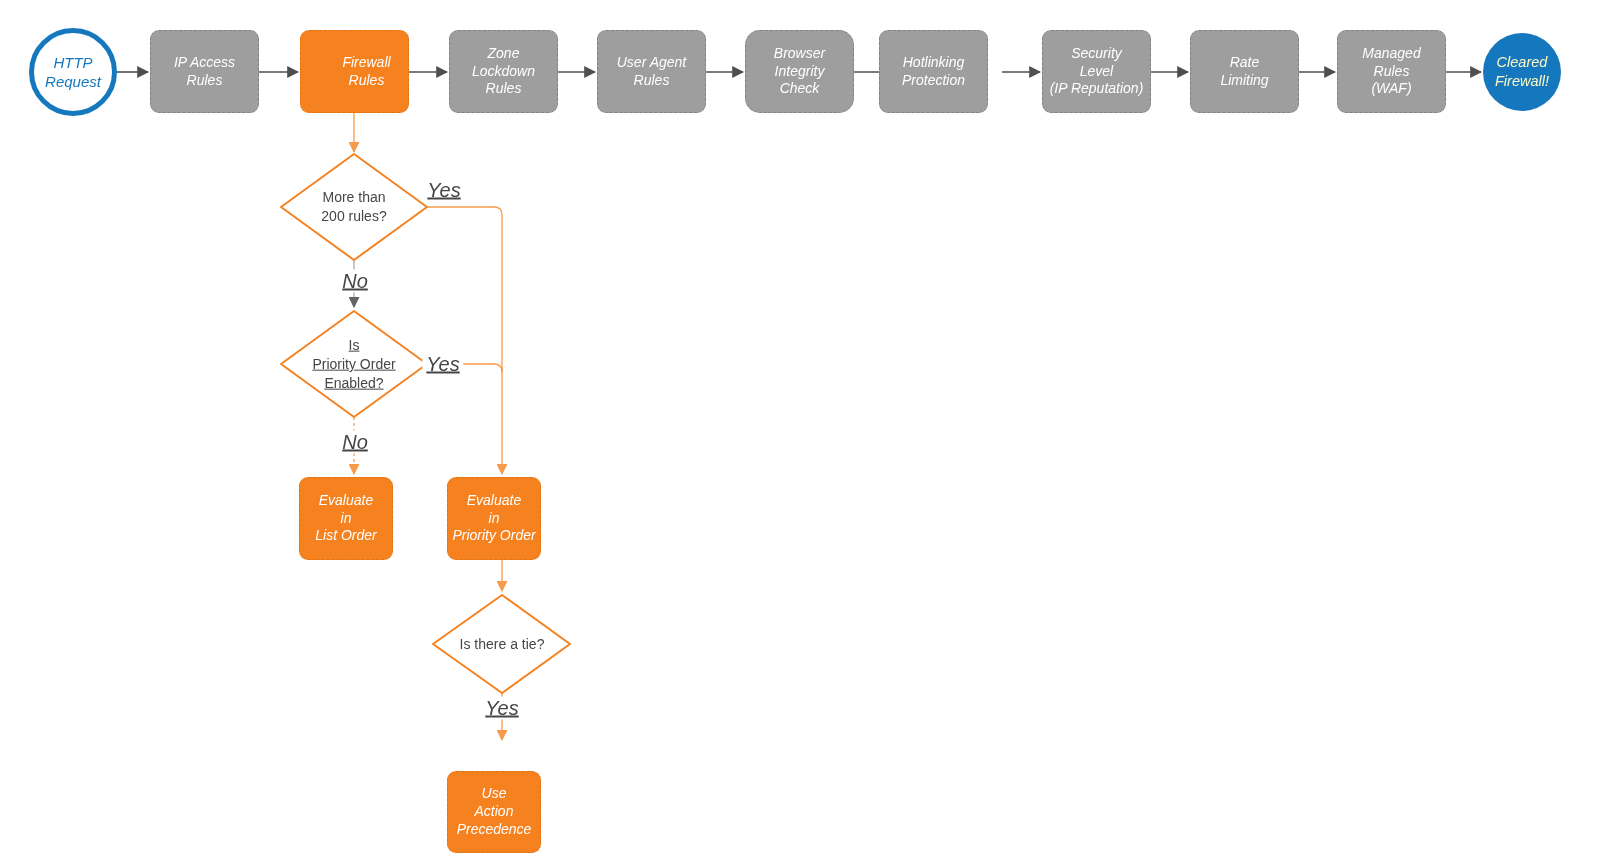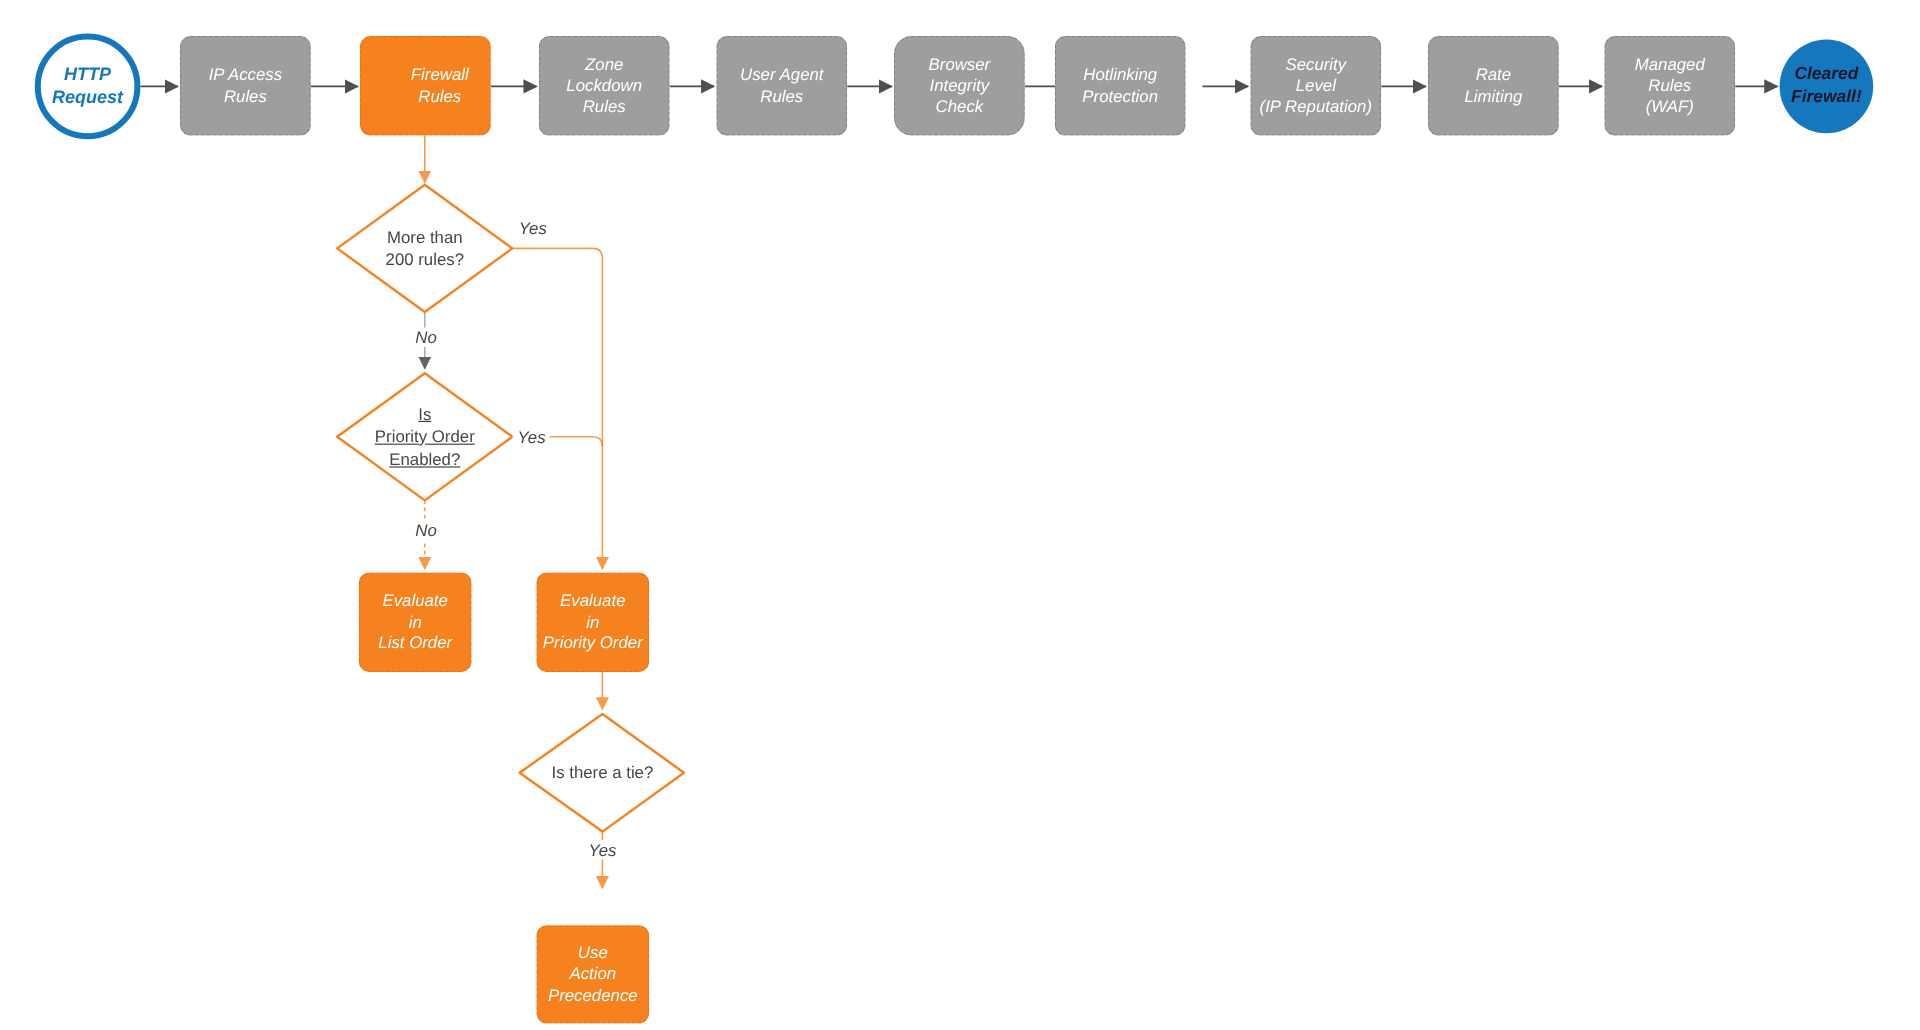--- a/index.html
+++ b/index.html
@@ -22,31 +22,31 @@
   .node{
     position:absolute;display:flex;align-items:center;justify-content:center;
     text-align:center;box-sizing:border-box;
   }
   .node .lbl{white-space:pre-line;}
   .box{width:109px;height:83px;border-radius:9px;color:#fff;font-style:italic;
        font-size:14px;line-height:1.28;}
   .box.gray{background:var(--node-gray,#9e9e9e);border:1px dashed rgba(60,60,60,.28);}
   .box.orange{background:var(--accent-orange,#f6821f);border:1px dashed rgba(180,85,0,.30);}
   .box.wide{width:94px;}
-  .circle{border-radius:50%;font-weight:bold;font-style:italic;font-size:15px;line-height:1.3;}
+  .circle{border-radius:50%;font-weight:normal;font-style:italic;font-size:15px;line-height:1.3;}
   .circle.start{width:88px;height:88px;background:#fff;
        border:5px solid var(--brand-blue,#1578be);color:var(--brand-blue,#1578be);}
-  .circle.end{width:78px;height:78px;background:var(--brand-blue,#1578be);color:#0f172a;font-size:14.5px;}
+  .circle.end{width:78px;height:78px;background:var(--brand-blue,#1578be);color:#fef9c3;font-size:14.5px;}
   .diamond-label{
     position:absolute;transform:translate(-50%,-50%);font-size:14px;
     color:var(--label-text,#464646);text-align:center;white-space:pre-line;line-height:1.35;
   }
   .edge-label{
     position:absolute;transform:translate(-50%,-50%);font-style:italic;
-    font-size:14px;color:var(--label-text,#464646);
+    font-size:20px;color:var(--label-text,#464646);text-decoration:underline;
   }
   .edge-label.on-line{background:#ffffff;padding:0 4px;}
 </style>
 </head>
 <body>
 
 <div class="canvas">
 
   <svg class="wires" width="1600" height="858" viewBox="0 0 1600 858">
     <defs>

